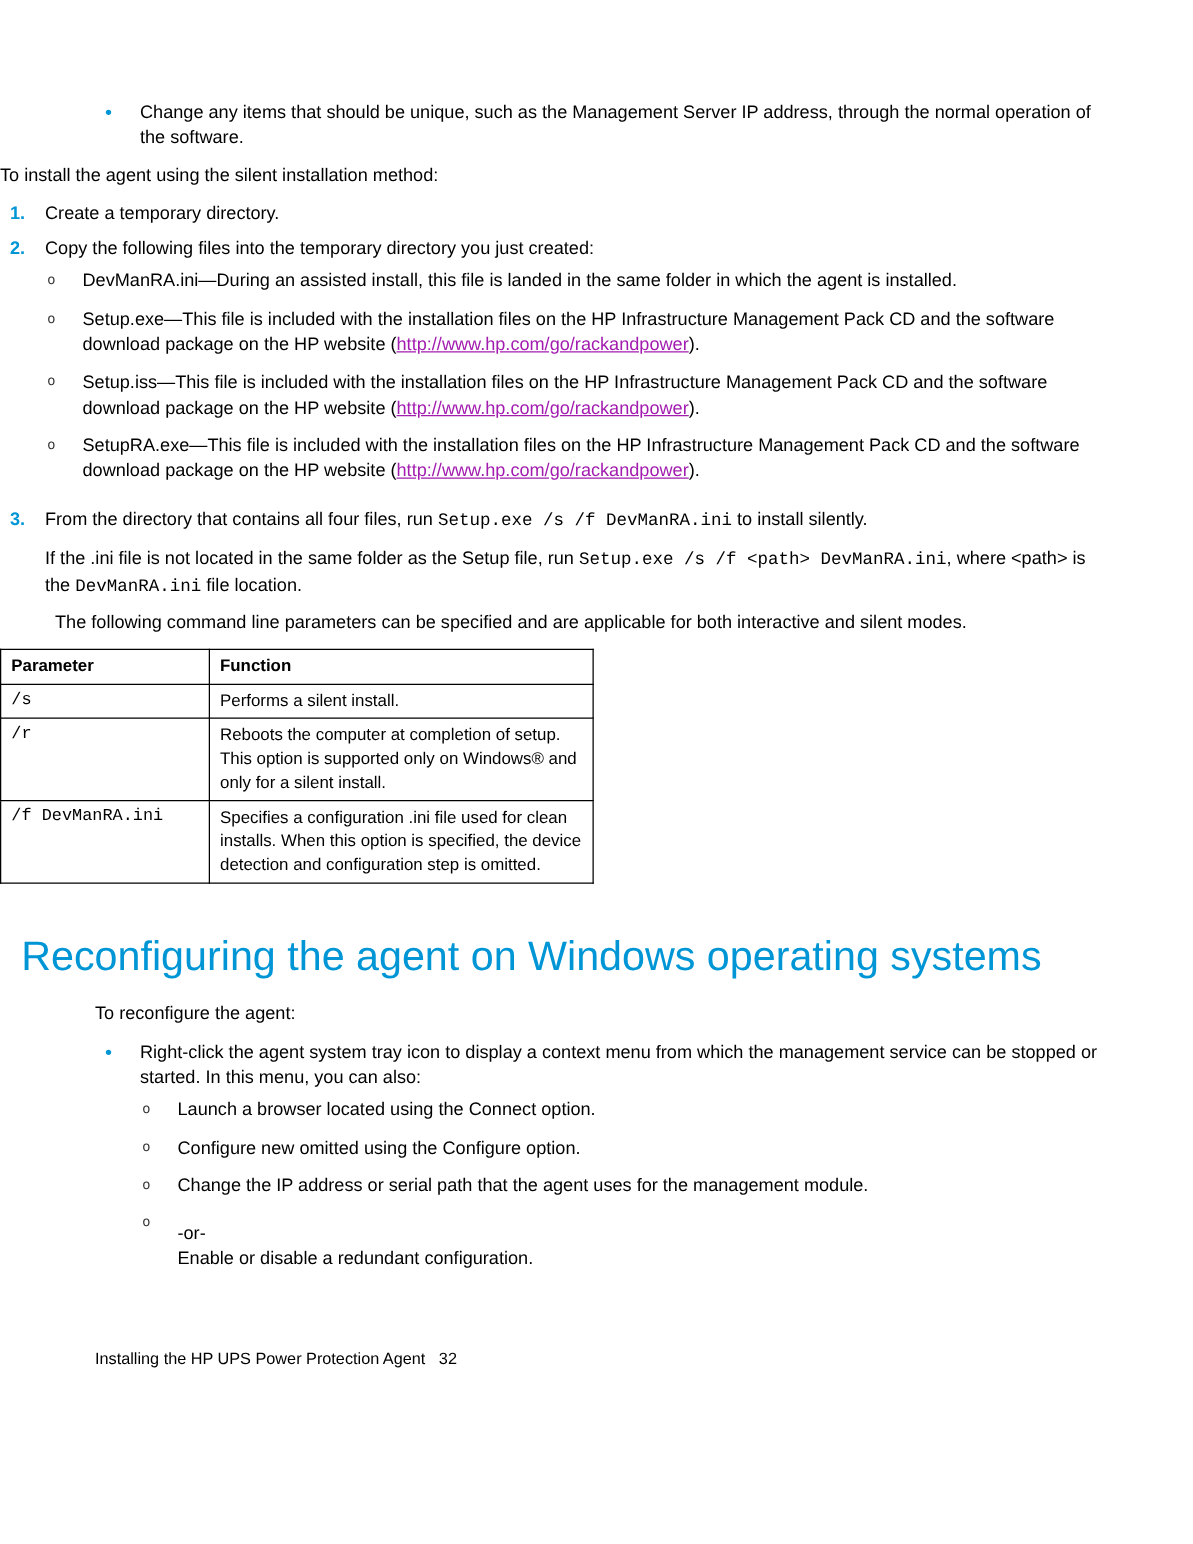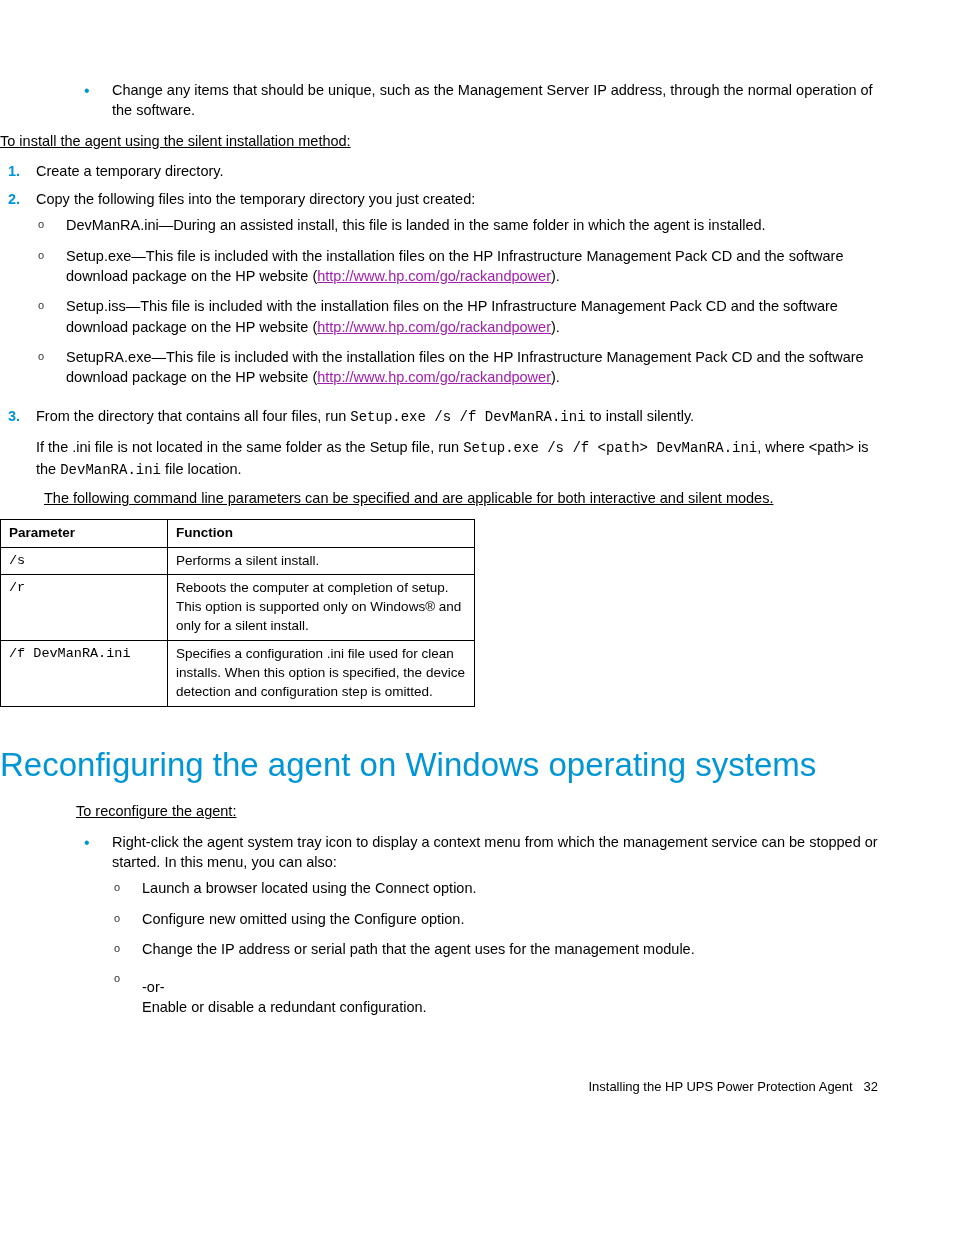--- a/index.html
+++ b/index.html
@@ -39,21 +39,21 @@
   .sub-marker {
     width: 28px;
     flex-shrink: 0;
     font-size: 11px;
     color: #333;
     margin-left: 2px;
     margin-top: 2px;
   }
   .sub-content { flex: 1; }
   a.link { color: #a21caf; text-decoration: underline; }
-  .para { margin: 8px 0 10px 0; text-decoration: underline; }
+  .para { margin: 8px 0 10px 0; }
   .mono { font-family: "Courier New", Courier, monospace; font-size: 14px; }
   table.param-table {
     border-collapse: collapse;
     margin: 8px 0 36px 0;
   }
   table.param-table th, table.param-table td {
     border: 1px solid #000;
     padding: 4px 8px;
     vertical-align: top;
     text-align: left;
@@ -62,23 +62,24 @@
   table.param-table th { font-weight: bold; }
   .col-param { width: 150px; }
   .col-func { width: 290px; }
   h1 {
     font-family: Arial, Helvetica, sans-serif;
     font-weight: 300;
     color: #0096d6;
     font-size: 33px;
     margin: 22px 0 14px -76px;
     line-height: 1.35;
+    padding-left: 17px;
   }
   .footer {
-    text-align: right;
+    text-align: left;
     font-size: 13px;
     margin-top: 50px;
   }
 </style>
 </head>
 <body>
 
 <ul class="bullet-list">
   <li class="bullet-item">
     <span class="bullet-dot">•</span>

